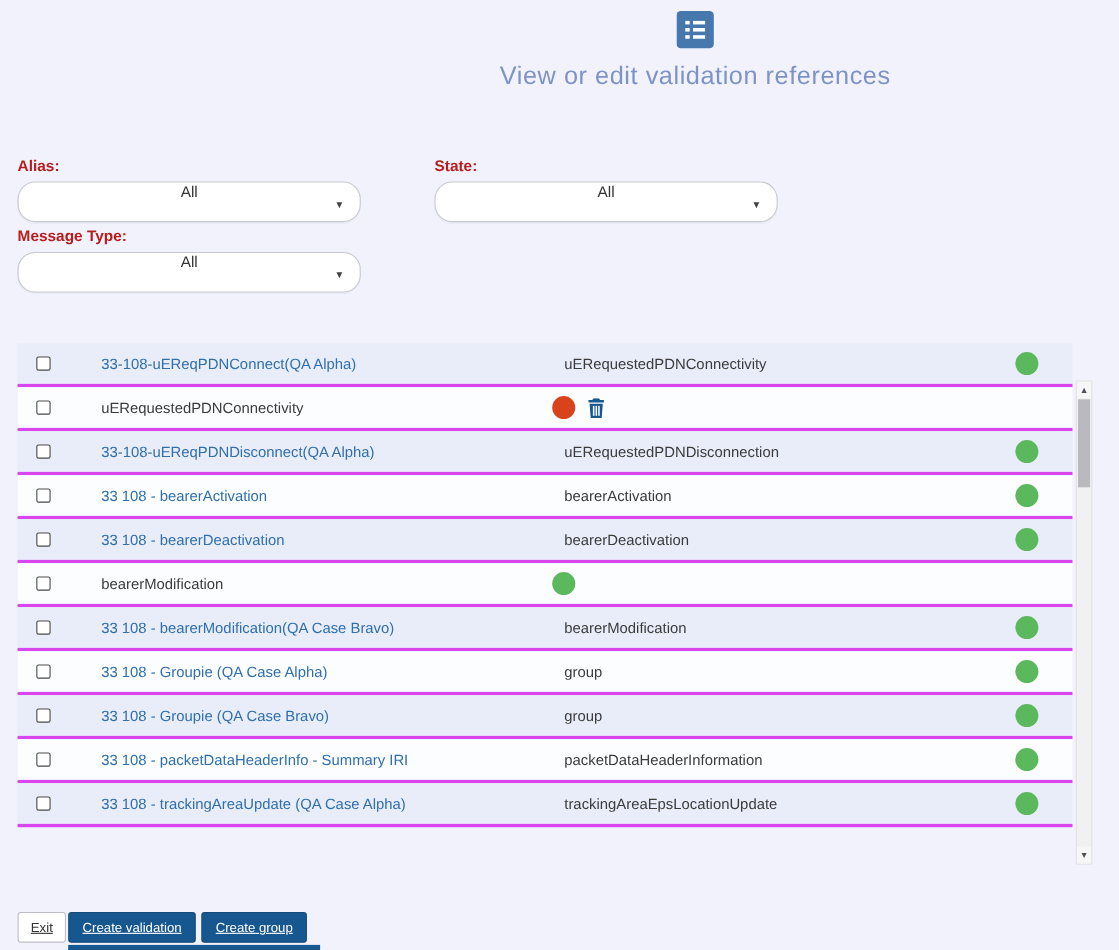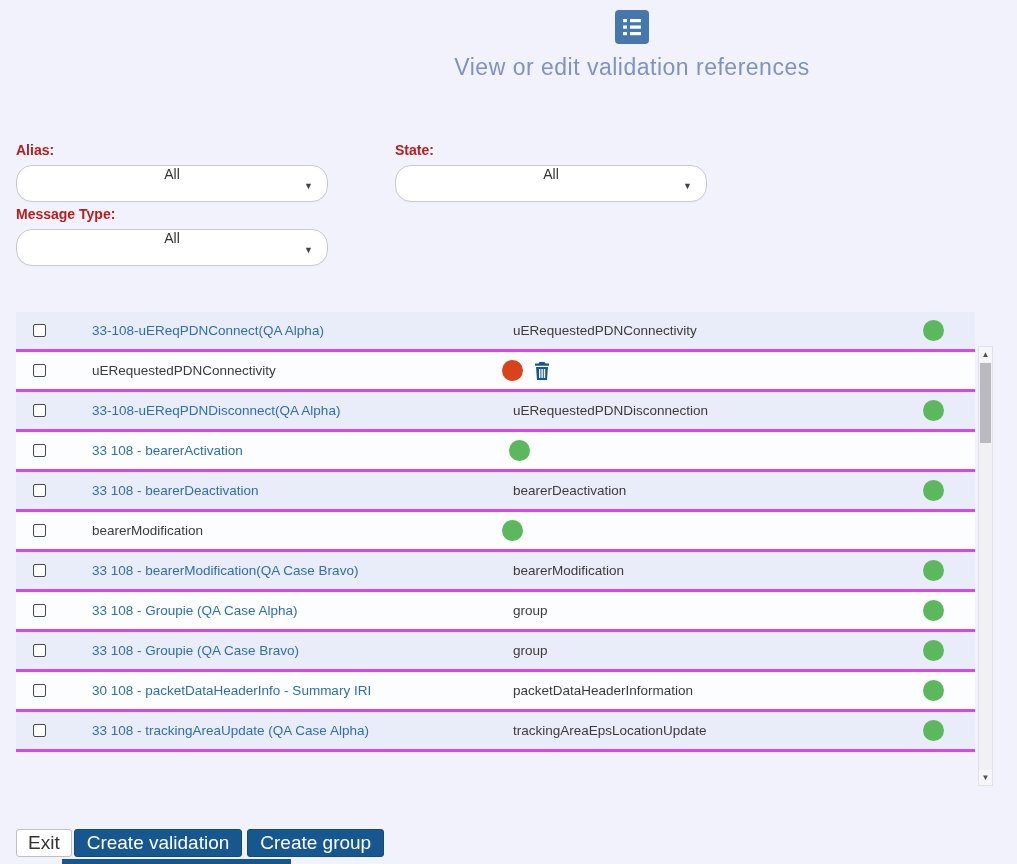--- a/index.html
+++ b/index.html
@@ -78,21 +78,21 @@
   }
   .sb-up { top:0; }
   .sb-down { bottom:0; }
   .sb-thumb {
     position:absolute; left:1px; top:16px; width:11px; height:80px;
     background:#b9b9bf; cursor:grab;
   }
 
   
   .footer { position:absolute; left:16px; top:829px; display:flex; align-items:center; }
-  .btn { height:28px; border-radius:3px; font-size:19px; font-family:"Liberation Sans",sans-serif; cursor:pointer; }
+  .btn { height:28px; border-radius:3px; font-size:12px; font-family:"Liberation Sans",sans-serif; cursor:pointer;text-decoration:underline; }
   .btn-exit {
     background:#fff; border:1px solid #bfbfc7; color:#333; padding:0 11px; margin-right:2px;
   }
   .btn-primary {
     background:#17578f; border:1px solid #134a7b; color:#fff; padding:0 12px; margin-right:5px;
   }
   .cutoff-strip {
     position:absolute; left:62px; bottom:0; width:229px; height:5px; background:#17578f;
   }
 </style>
@@ -203,20 +203,21 @@
     </div>
   </div>
 
   <div class="trow">
     <div class="cell-check">
       <span class="checkbox"></span>
     </div>
     <div class="cell-alias">
       <a class="alias-link">33 108 - bearerActivation</a>
     </div>
+    <div class="cell-type">bearerActivation</div>
     <div class="cell-status">
       <span class="dot" style="background: rgb(92, 184, 92);"></span>
     </div>
     <div class="cell-trash">
       <span class="trash" style="visibility: hidden;">
         <svg width="16" height="18" viewBox="0 0 16 18">
           <path fill="#17578f" d="M5.5 0h5l1 1.6H15v2.2H1V1.6h3.5L5.5 0z"></path>
           <path fill="#17578f" d="M2 5h12l-1 13H3L2 5z"></path>
           <rect x="5" y="7" width="1.4" height="9" fill="#fcfdff"></rect>
           <rect x="7.4" y="7" width="1.4" height="9" fill="#fcfdff"></rect>
@@ -341,21 +342,21 @@
         </svg>
       </span>
     </div>
   </div>
 
   <div class="trow">
     <div class="cell-check">
       <span class="checkbox"></span>
     </div>
     <div class="cell-alias">
-      <a class="alias-link">30 108 - packetDataHeaderInfo - Summary IRI</a>
+      <a class="alias-link">33 108 - packetDataHeaderInfo - Summary IRI</a>
     </div>
     <div class="cell-type">packetDataHeaderInformation</div>
     <div class="cell-status">
       <span class="dot" style="background: rgb(92, 184, 92);"></span>
     </div>
     <div class="cell-trash">
       <span class="trash" style="visibility: hidden;">
         <svg width="16" height="18" viewBox="0 0 16 18">
           <path fill="#17578f" d="M5.5 0h5l1 1.6H15v2.2H1V1.6h3.5L5.5 0z"></path>
           <path fill="#17578f" d="M2 5h12l-1 13H3L2 5z"></path>

